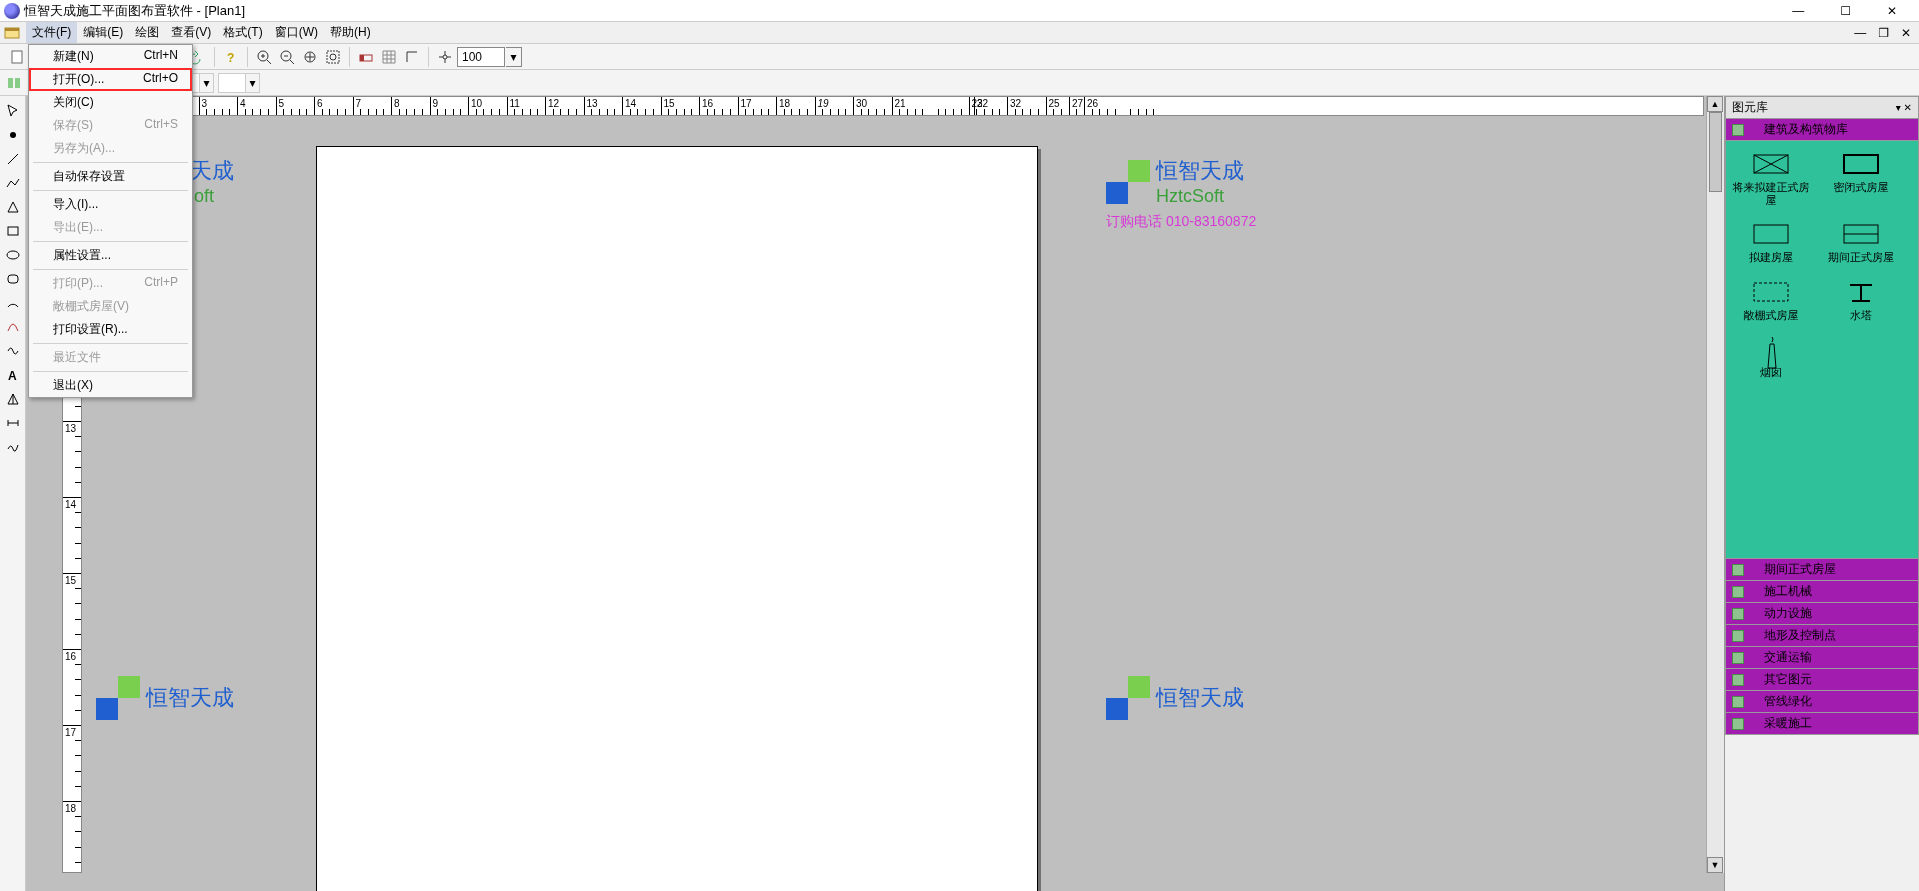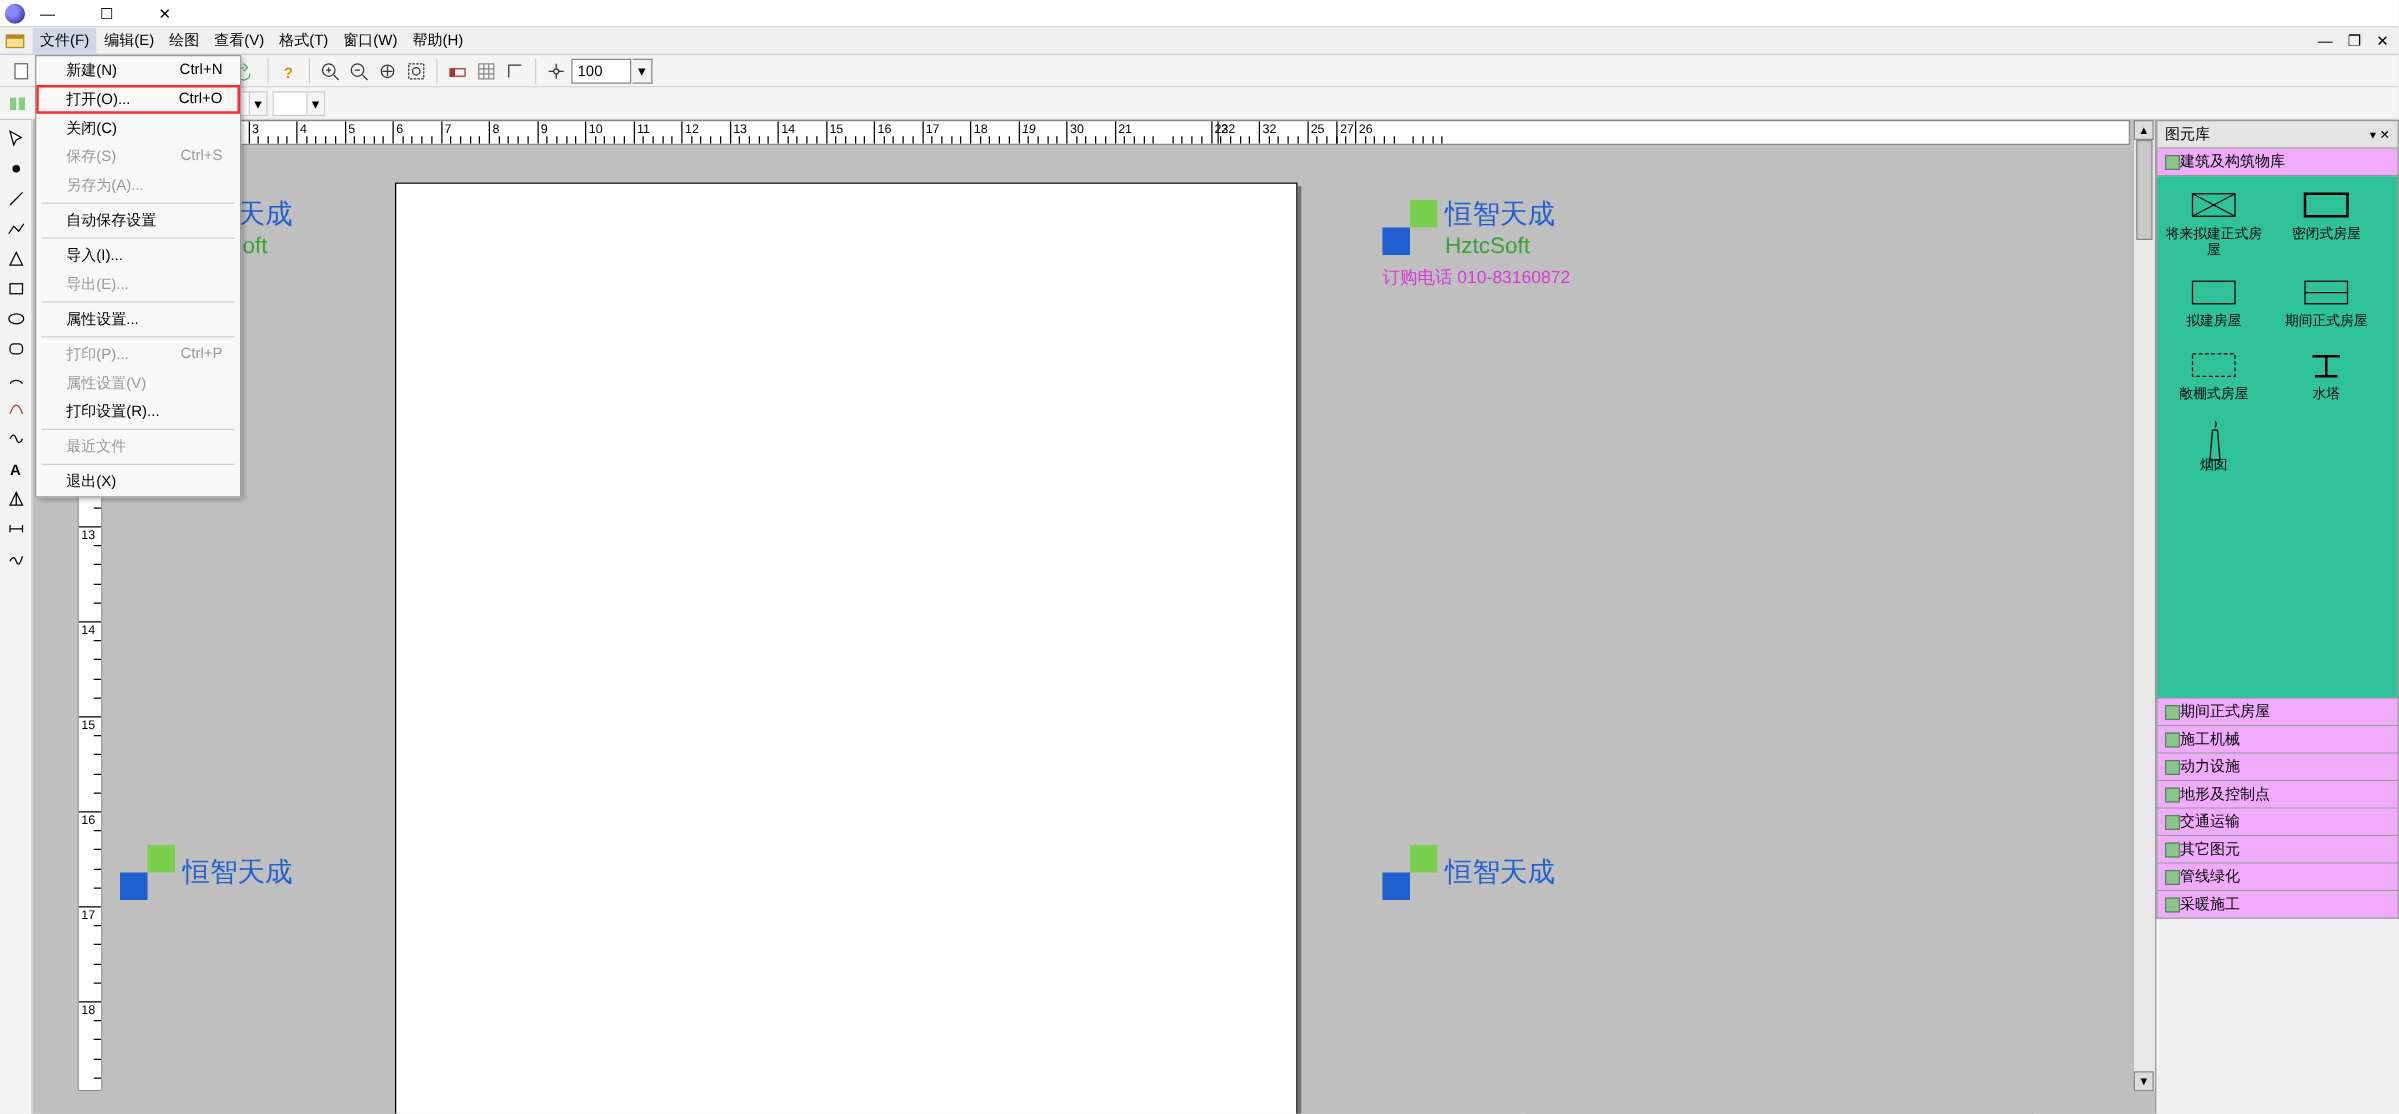--- a/index.html
+++ b/index.html
@@ -36,21 +36,21 @@
 .format-bar .grp { display:flex; }
 
 .workspace { position: absolute; top: 96px; left: 0; right: 0; bottom: 0; display: flex; }
 
 .left-tools { width: 26px; background: #f4f4f4; border-right: 1px solid #ccc; display:flex; flex-direction: column; align-items:center; padding-top: 4px; gap: 2px; }
 .left-tools .tool { width: 22px; height: 22px; display:flex; align-items:center; justify-content:center; cursor:default; }
 
 .right-panel { width: 195px; background: #f0f0f0; border-left: 1px solid #999; display:flex; flex-direction:column; }
 .panel-title { background: #e4e4e4; border: 1px solid #999; padding: 2px 6px; font-size: 12px; display:flex; align-items:center; justify-content:space-between; }
 .panel-title .arrow { font-size: 10px; }
-.panel-cat { background: #f0abfc; border: 1px solid #999; border-top:0; padding: 2px 6px; font-size: 12px; display:flex; align-items:center; gap:0; cursor:default; }
+.panel-cat { background: #a21caf; border: 1px solid #999; border-top:0; padding: 2px 6px; font-size: 12px; display:flex; align-items:center; gap:20px; cursor:default; }
 .panel-cat .gicon { width: 12px; height: 12px; background: #8ec28e; border: 1px solid #4a8a4a; }
 .panel-body { flex: 0 0 auto; background: #2fc29a; border: 1px solid #999; border-top:0; display:flex; flex-wrap: wrap; padding: 10px 4px; gap: 14px 8px; align-content: flex-start; height: 418px; }
 .palette-item { width: 82px; display:flex; flex-direction:column; align-items:center; gap:4px; cursor:default; }
 .palette-item .ico { width: 42px; height: 26px; }
 .palette-item .lbl { font-size: 11px; text-align:center; color:#000; line-height:1.2; }
 .collapsed-list { display:flex; flex-direction:column; }
 
 .canvas-wrap { flex:1; position: relative; background: #bfbfbf; overflow:hidden; }
 .h-ruler { position:absolute; top:0; left:56px; right:20px; height:20px; background:#fff; border:1px solid #888; overflow:hidden; }
 .h-ruler .ticks { position:relative; height:100%; }
@@ -73,20 +73,21 @@
 .vscroll .thumb { position:absolute; top:16px; left:2px; right:2px; height:80px; background:#c8c8c8; border:1px solid #888; }
 .vscroll .arrow, .hscroll .arrow { position:absolute; width:16px; height:16px; background:#ddd; border:1px solid #888; display:flex; align-items:center; justify-content:center; font-size:9px; }
 
 svg { display:block; }
 </style>
 </head>
 <body>
 
 <div class="titlebar">
   <div class="app-icon"></div>
+  <div class="title">恒智天成施工平面图布置软件 - [Plan1]</div>
   <div class="win-controls">
     <span>—</span>
     <span>☐</span>
     <span>✕</span>
   </div>
 </div>
 
 <div class="menubar">
   <svg class="sys-icon" viewBox="0 0 16 16">
       <rect x="1" y="3" width="14" height="10" fill="#f7e08c" stroke="#b08a2a"></rect>
@@ -145,21 +146,21 @@
   <div class="mi">
       <span>属性设置...</span>
       <span></span>
     </div>
   <div class="sep"></div>
   <div class="mi disabled">
       <span>打印(P)...</span>
       <span>Ctrl+P</span>
     </div>
   <div class="mi disabled">
-      <span>属性设置(V)</span>
+      <span>敞棚式房屋(V)</span>
       <span></span>
     </div>
   <div class="mi">
       <span>打印设置(R)...</span>
       <span></span>
     </div>
   <div class="sep"></div>
   <div class="mi disabled">
       <span>最近文件</span>
       <span></span>

